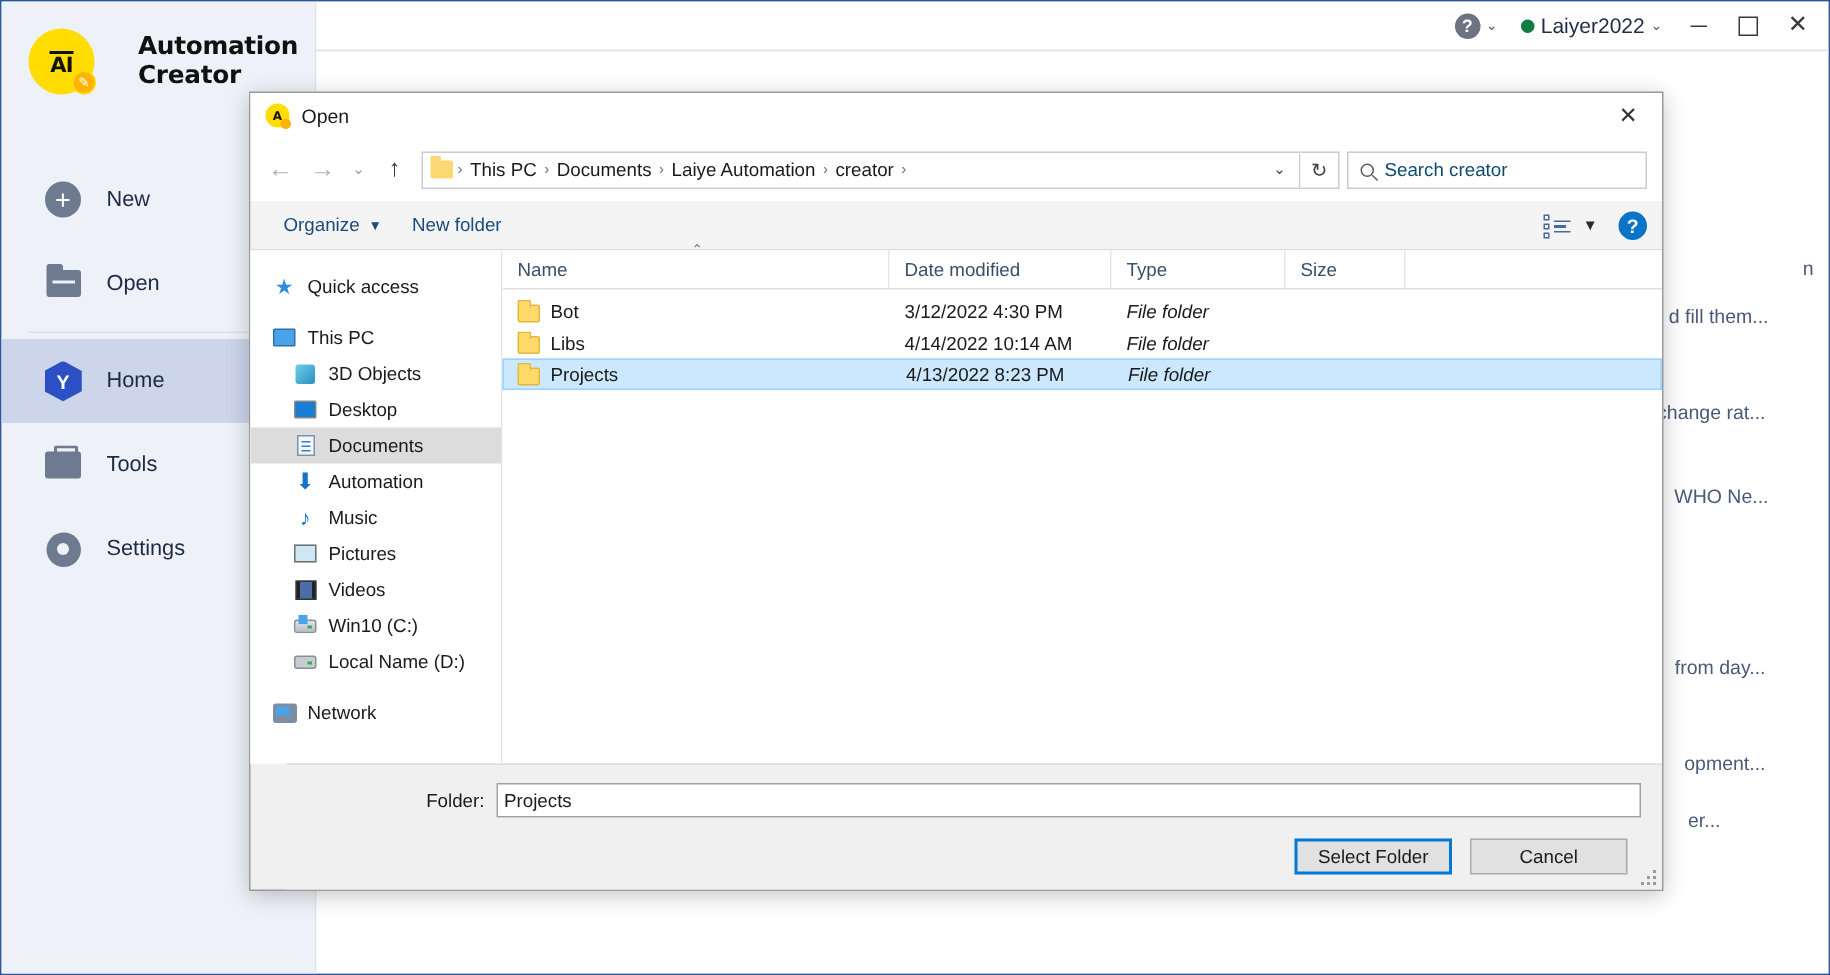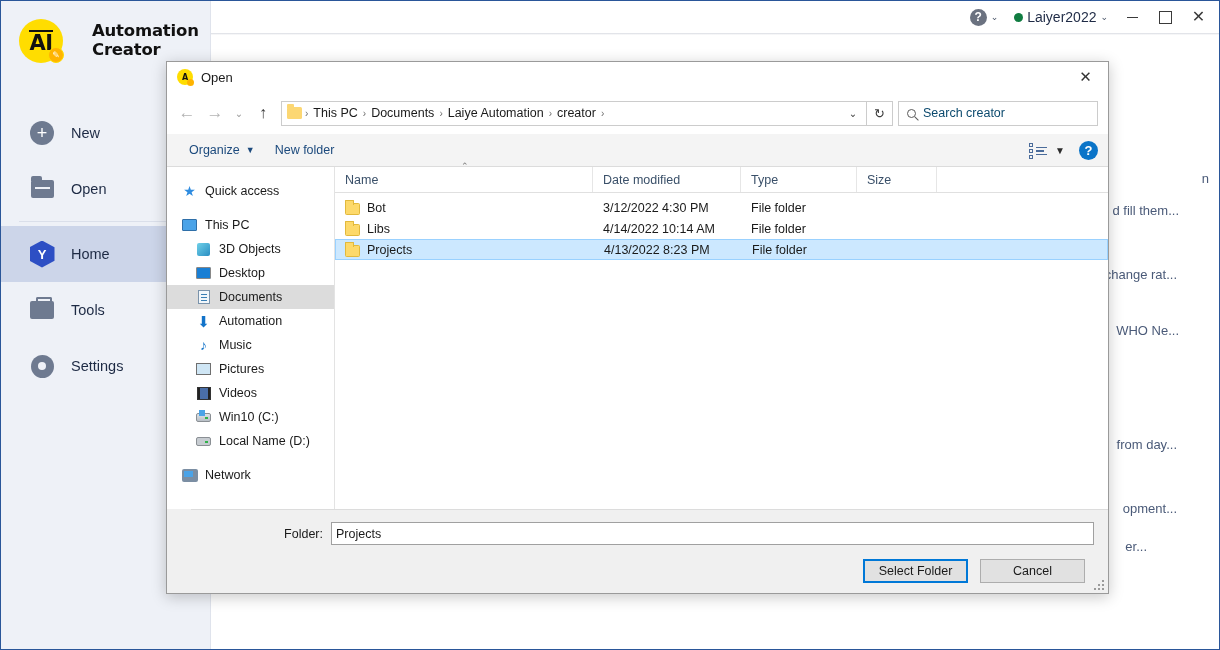--- a/index.html
+++ b/index.html
@@ -61,21 +61,21 @@
     padding: 18px 0 0 18px;
   }
   .logo-mark {
     position: relative;
     width: 44px; height: 44px; border-radius: 50%;
     background: #ffdd00;
     display: flex; align-items: center; justify-content: center;
   }
   .logo-ai {
     font-family: "DejaVu Sans", sans-serif;
-    font-weight: bold; font-size: 21px; color: #111;
+    font-weight: bold; font-size: 14px; color: #111;
     letter-spacing: -0.5px; line-height: 1;
     border-top: 2px solid #111;
     padding-top: 1px; margin-top: 2px;
   }
   .logo-badge {
     position: absolute; right: -1px; bottom: 0px;
     width: 16px; height: 16px; border-radius: 50%;
     background: #ffb400; border: 1.5px solid #ffdd00;
     display: flex; align-items: center; justify-content: center;
     font-size: 9px; color: #fff; transform: rotate(0deg);
@@ -330,21 +330,21 @@
   }
   .rows { flex: 1; background: #fff; padding-top: 4px; }
   .row {
     display: flex; height: 21px; align-items: center;
     font-size: 12.5px; color: #1a1a1a;
   }
   .row.selected { background: #cce8ff; border: 1px solid #99d1ff; }
   .cell { padding-left: 10px; display:flex; align-items:flex-end; gap: 7px; }
   .cell.n { width: 258px; }
   .cell.d { width: 148px; }
-  .cell.t { width: 116px; }
+  .cell.t { width: 116px; font-style: italic; }
   .cell.s { width: 80px; }
   .row.selected .cell.n { padding-left: 9px; }
   .fld {
     width: 15px; height: 12px; background: #fdd96a; border-radius: 1.5px;
     position: relative; flex: 0 0 auto;
     border: 1px solid #e2b93c;
   }
   .fld::before {
     content:""; position:absolute; top:-4px; left:-1px; width: 7px; height: 4px;
     background: #fdd96a; border: 1px solid #e2b93c; border-bottom: none; border-radius: 1px 1px 0 0;

